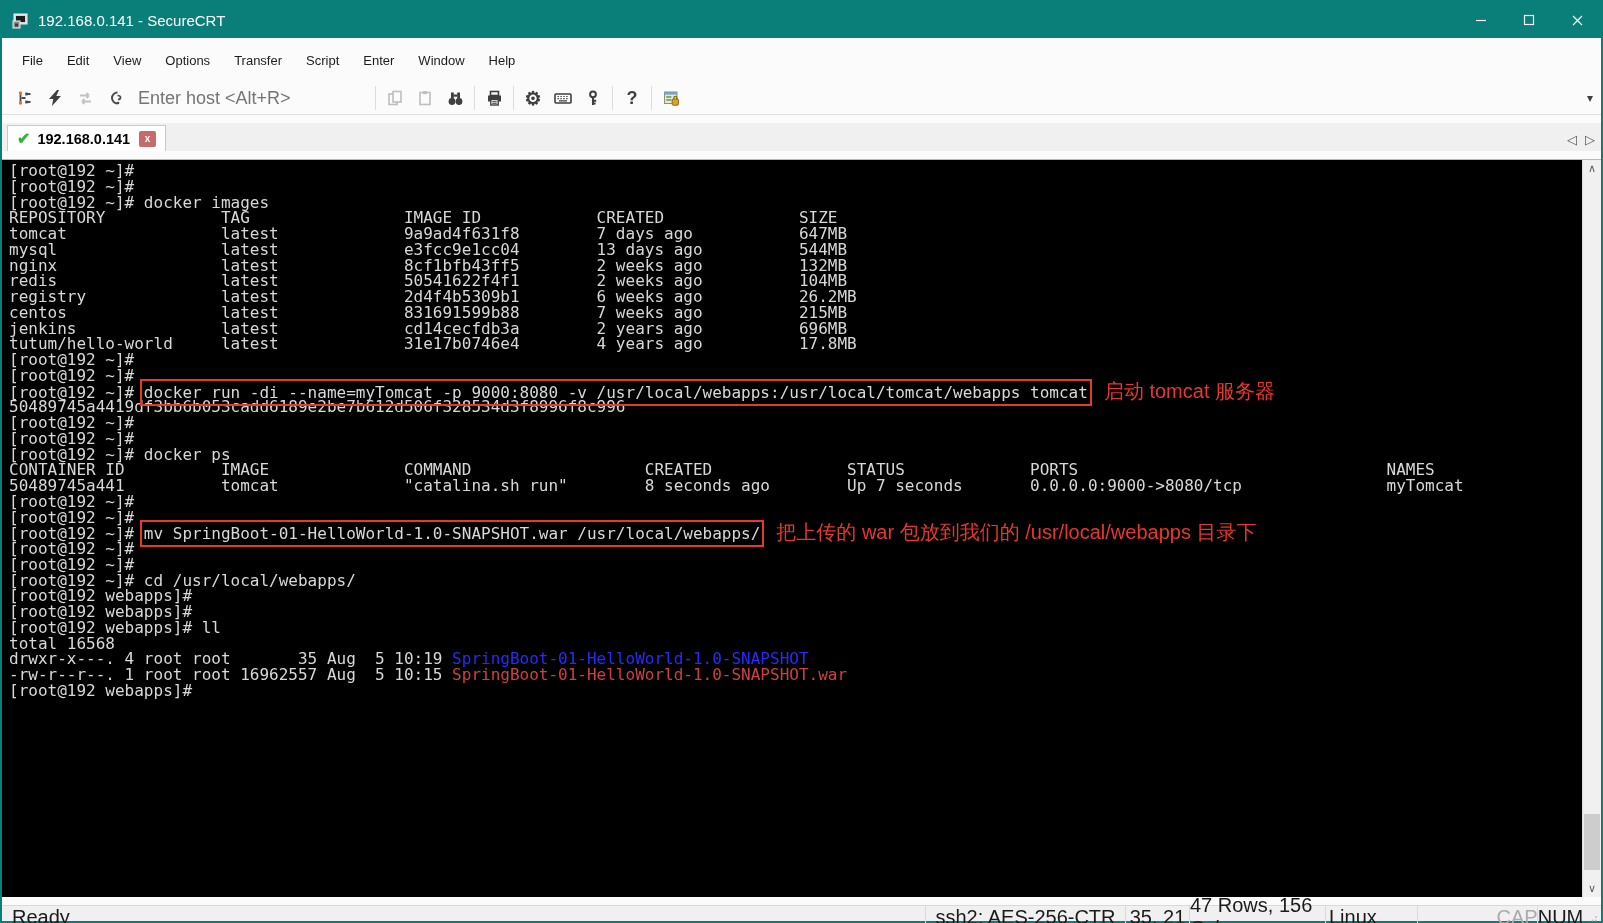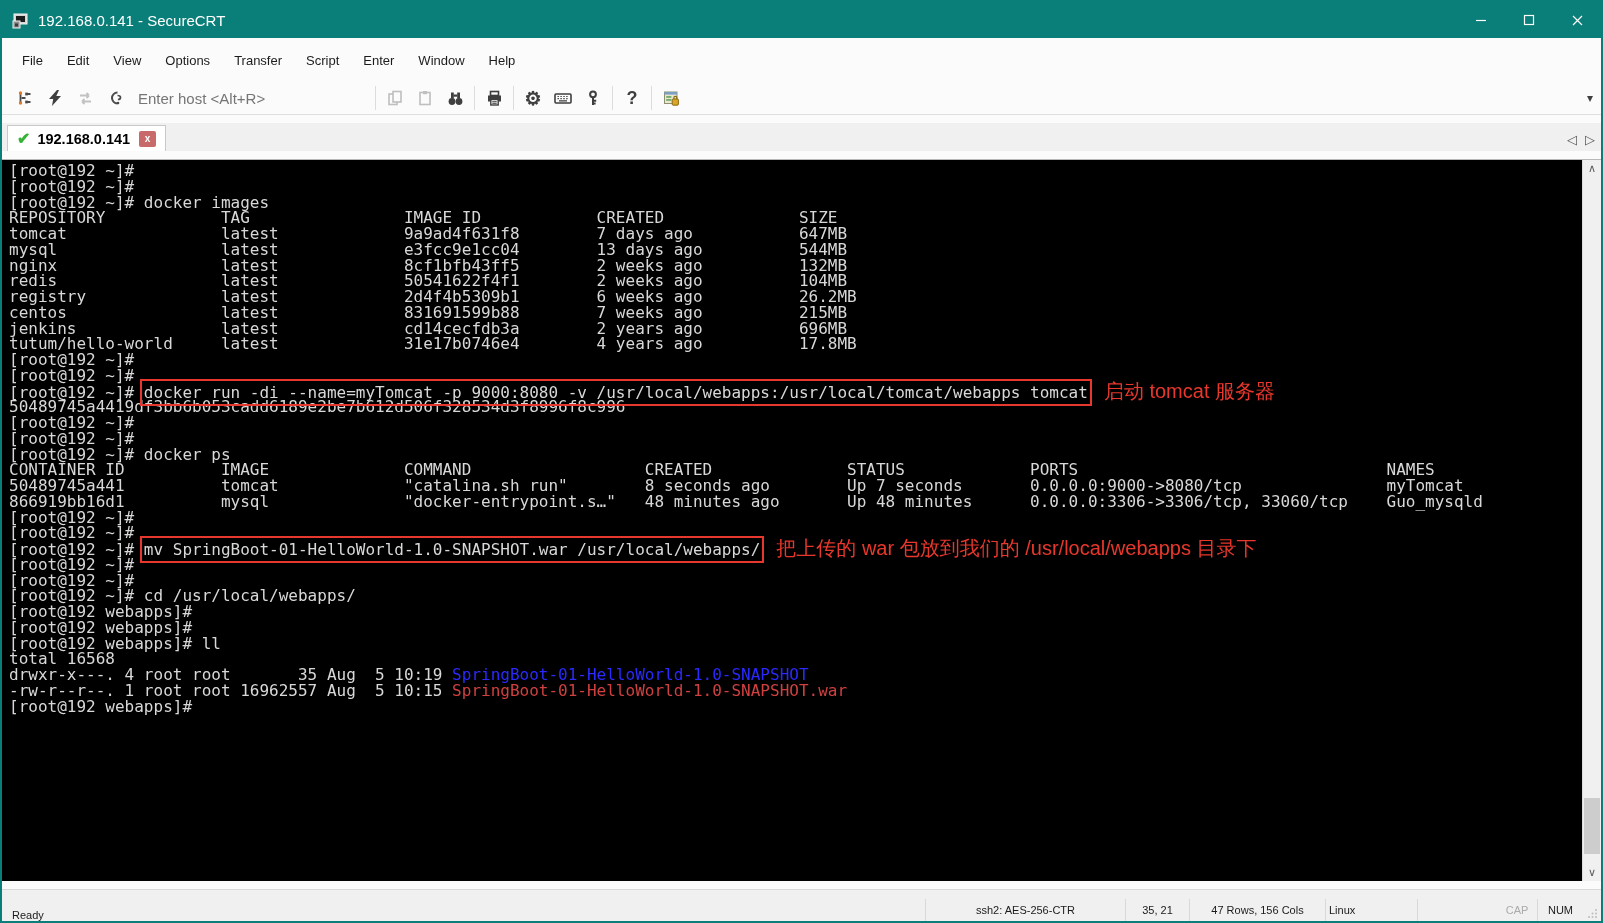--- a/index.html
+++ b/index.html
@@ -15,21 +15,21 @@
   .win-btn { width:48px; height:100%; display:flex; align-items:center; justify-content:center; color:#fff; }
 
   
   .menubar { height:28px; display:flex; align-items:center; background:#fbfbfb; font-size:13px; color:#1c1c1c; padding-left:8px; flex:0 0 auto; }
   .menu-item { padding:3px 12px; cursor:default; }
 
   
   .toolbar { height:33px; display:flex; align-items:center; background:#fbfbfb; border-bottom:1px solid #e0e0e0; padding-left:8px; flex:0 0 auto; }
   .tool-btn { width:30px; height:27px; display:flex; align-items:center; justify-content:center; }
   .tb-sep { width:1px; height:24px; background:#dcdcdc; margin:0 4px; }
-  .host-input { width:235px; border:none; outline:none; background:transparent; font-size:15px; color:#8a8a8a; margin-left:6px; font-family:"Liberation Sans",sans-serif; }
+  .host-input { width:235px; border:none; outline:none; background:transparent; font-size:18px; color:#8a8a8a; margin-left:6px; font-family:"Liberation Sans",sans-serif; }
   .glyph-btn { font-size:18px; font-weight:bold; color:#3f3f3f; }
   .tb-overflow { margin-left:auto; margin-right:8px; color:#3f3f3f; font-size:12px; }
 
   
   .tabbar { height:28px; background:#f0f0f0; display:flex; align-items:flex-end; flex:0 0 auto; }
   .tab { height:26px; background:#fff; border:1px solid #c9c9c9; border-bottom:none; display:flex; align-items:center; padding:0 9px; margin-left:5px; }
   .tab-check { color:#35b335; font-weight:bold; font-size:16px; margin-right:7px; }
   .tab-label { font-size:14.5px; font-weight:bold; color:#000; }
   .tab-close { width:17px; height:16px; background:#c96a6a; color:#fff; font-size:10px; font-weight:bold; display:flex; align-items:center; justify-content:center; margin-left:9px; border-radius:2px; }
   .tab-nav { margin-left:auto; margin-right:6px; color:#555; font-size:13px; display:flex; gap:8px; align-items:center; padding-bottom:4px; }
@@ -43,21 +43,21 @@
   .seg-dir { color:#2a2aff; }
   .seg-war { color:#cf4040; }
 
   
   .scrollbar { flex:0 0 19px; background:#f0f0f0; display:flex; flex-direction:column; border-left:1px solid #dcdcdc; }
   .scroll-btn { height:17px; display:flex; align-items:center; justify-content:center; color:#5a5a5a; font-size:11px; }
   .scroll-track { flex:1 1 auto; position:relative; }
   .scroll-thumb { position:absolute; left:1px; right:1px; bottom:10px; height:56px; background:#cdcdcd; }
 
   
-  .statusbar { height:32px; background:#f0f0f0; border-top:1px solid #d9d9d9; display:flex; align-items:flex-end; font-size:11px; color:#1b1b1b; flex:0 0 auto; }
+  .statusbar { height:16px; background:#f0f0f0; border-top:1px solid #d9d9d9; display:flex; align-items:flex-start; font-size:20px; color:#1b1b1b; flex:0 0 auto; }
   .status-ready { padding-left:10px; flex:1 1 auto; }
   .status-cell { border-left:1px solid #d9d9d9; height:22px; display:flex; align-items:center; justify-content:center; }
   .c-ssh { width:200px; }
   .c-pos { width:64px; }
   .c-size { width:136px; }
   .c-os { width:92px; justify-content:flex-start; padding-left:3px; }
   .c-empty { width:80px; }
   .c-cap { width:40px; color:#ababab; border-left:none; }
   .c-num { width:46px; }
   .grip { width:18px; height:22px; display:flex; align-items:flex-end; justify-content:flex-end; padding:0 3px 2px 0; }
@@ -226,21 +226,20 @@
         <div class="term-line"><span>tutum/hello-world     latest             31e17b0746e4        4 years ago          17.8MB</span></div>
         <div class="term-line"><span>[root@192 ~]#</span></div>
         <div class="term-line"><span>[root@192 ~]#</span></div>
         <div class="term-line"><span>[root@192 ~]# </span><span class="seg-box">docker run -di --name=myTomcat -p 9000:8080 -v /usr/local/webapps:/usr/local/tomcat/webapps tomcat</span><span class="seg-note">启动 tomcat 服务器</span></div>
         <div class="term-line"><span>50489745a4419df3bb6b053cadd6189e2be7b612d506f328534d3f8996f8c996</span></div>
         <div class="term-line"><span>[root@192 ~]#</span></div>
         <div class="term-line"><span>[root@192 ~]#</span></div>
         <div class="term-line"><span>[root@192 ~]# docker ps</span></div>
         <div class="term-line"><span>CONTAINER ID          IMAGE              COMMAND                  CREATED              STATUS             PORTS                                NAMES</span></div>
         <div class="term-line"><span>50489745a441          tomcat             "catalina.sh run"        8 seconds ago        Up 7 seconds       0.0.0.0:9000-&gt;8080/tcp               myTomcat</span></div>
-        <div class="term-line"><span>866919bb16d1          mysql              "docker-entrypoint.s…"   48 minutes ago       Up 48 minutes      0.0.0.0:3306-&gt;3306/tcp, 33060/tcp    Guo_mysqld</span></div>
         <div class="term-line"><span>[root@192 ~]#</span></div>
         <div class="term-line"><span>[root@192 ~]#</span></div>
         <div class="term-line"><span>[root@192 ~]# </span><span class="seg-box">mv SpringBoot-01-HelloWorld-1.0-SNAPSHOT.war /usr/local/webapps/</span><span class="seg-note">把上传的 war 包放到我们的 /usr/local/webapps 目录下</span></div>
         <div class="term-line"><span>[root@192 ~]#</span></div>
         <div class="term-line"><span>[root@192 ~]#</span></div>
         <div class="term-line"><span>[root@192 ~]# cd /usr/local/webapps/</span></div>
         <div class="term-line"><span>[root@192 webapps]#</span></div>
         <div class="term-line"><span>[root@192 webapps]#</span></div>
         <div class="term-line"><span>[root@192 webapps]# ll</span></div>
         <div class="term-line"><span>total 16568</span></div>

